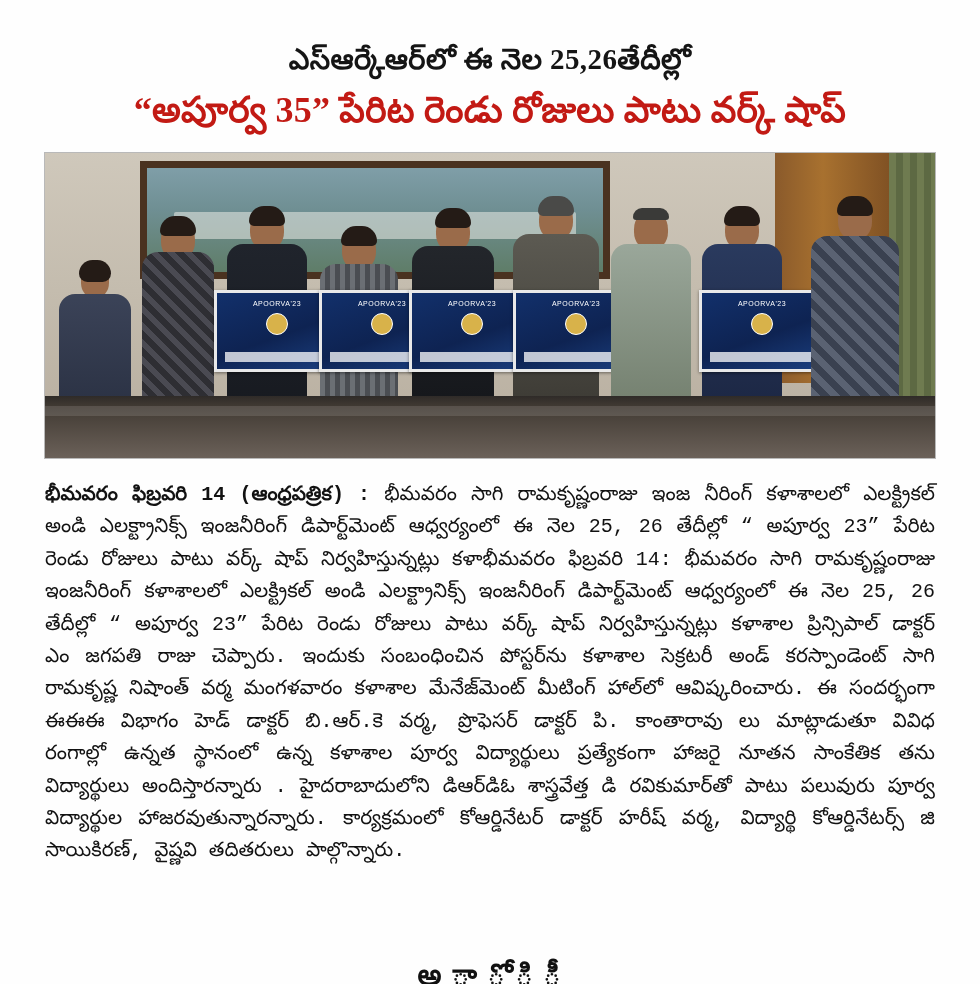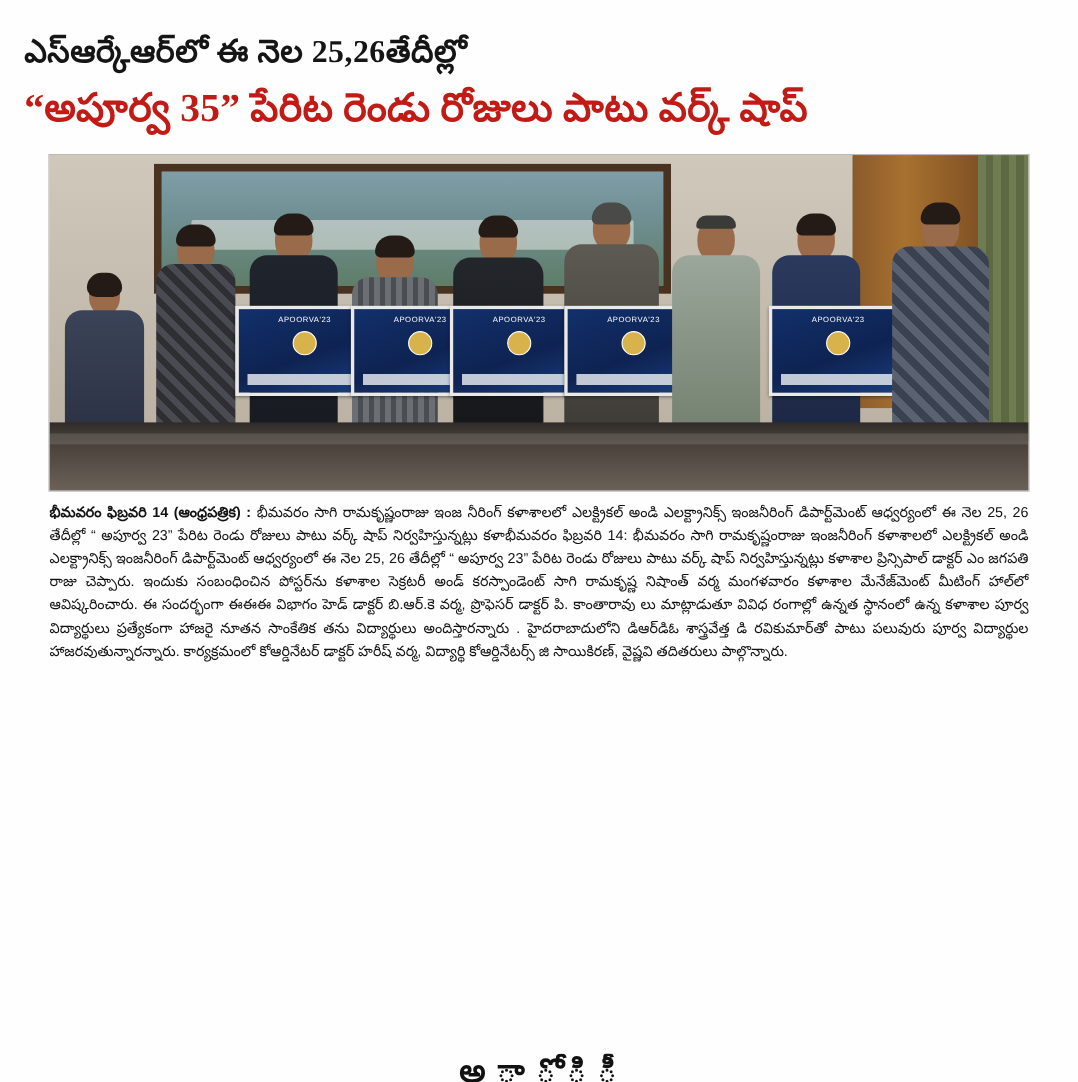--- a/index.html
+++ b/index.html
@@ -16,22 +16,22 @@
   }
   .page {
     position: relative;
     width: 980px;
     height: 984px;
     background: #fefefe;
     box-sizing: border-box;
     padding: 0 22px;
   }
   .headline-block {
-    padding-top: 29px;
-    text-align: left;
+    padding-top: 41px;
+    text-align: center;
   }
   .kicker {
     font-family: "Liberation Serif", serif;
     font-size: 29px;
     font-weight: 700;
     color: #151515;
     letter-spacing: 0.4px;
     line-height: 1.25;
     margin: 0 0 10px 0;
   }
@@ -175,24 +175,24 @@
     background: #d8b24a;
     border: 1px solid #fff;
   }
   .poster .pbar {
     position: absolute;
     left: 8px; right: 8px; bottom: 7px;
     height: 10px;
     background: rgba(255,255,255,0.75);
   }
   .article {
-    margin: 8px auto 0 auto;
+    margin: 20px auto 0 auto;
     width: 890px;
-    font-family: Liberation Sans, sans-serif;
-    font-size: 13px;
+    font-family: Liberation Mono, monospace;
+    font-size: 20px;
     line-height: 1.62;
     color: #121212;
     text-align: justify;
     text-justify: inter-word;
   }
   .article .dateline {
     font-weight: 700;
   }
   .bottom-strip {
     position: absolute;

